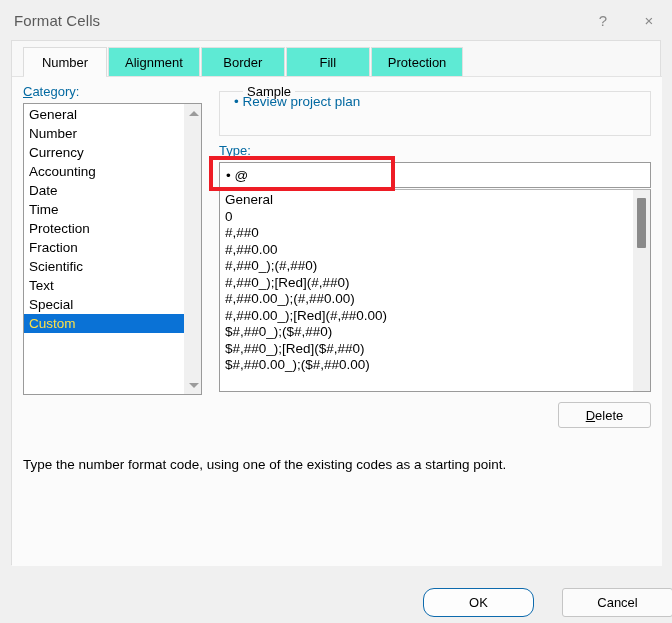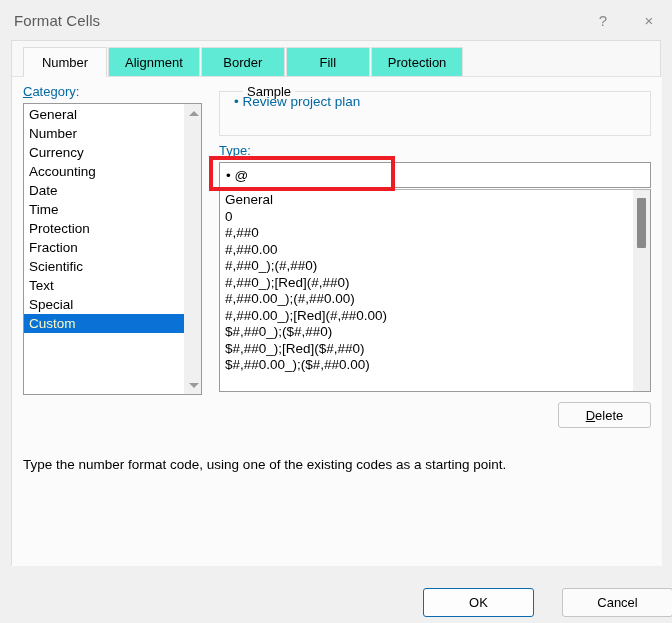--- a/index.html
+++ b/index.html
@@ -155,21 +155,21 @@
     line-height: 19px;
     padding-left: 5px;
     font-size: 13.5px;
     color: #000000;
     white-space: nowrap;
     cursor: default;
   }
   .cat-item.selected {
     background: #0d6efd;
     background: #0a72d6;
-    color: #fef9c3;
+    color: #fde047;
   }
   .cat-scroll {
     flex: 0 0 17px;
     background: #f0f0f0;
     position: relative;
     border-left: 1px solid #f0f0f0;
   }
   .cat-scroll .arrow {
     position: absolute;
     left: 0; width: 17px; height: 17px;
@@ -332,21 +332,21 @@
     background: #f0f0f0;
   }
   .ok-btn {
     position: absolute;
     left: 423px;
     top: 16px;
     width: 111px;
     height: 29px;
     background: #fdfdfd;
     border: 1px solid #0d6aad;
-    border-radius: 3px;
+    border-radius: 11px;
   }
   .cancel-btn {
     position: absolute;
     left: 562px;
     top: 16px;
     width: 111px;
     height: 29px;
   }
 </style>
 </head>

